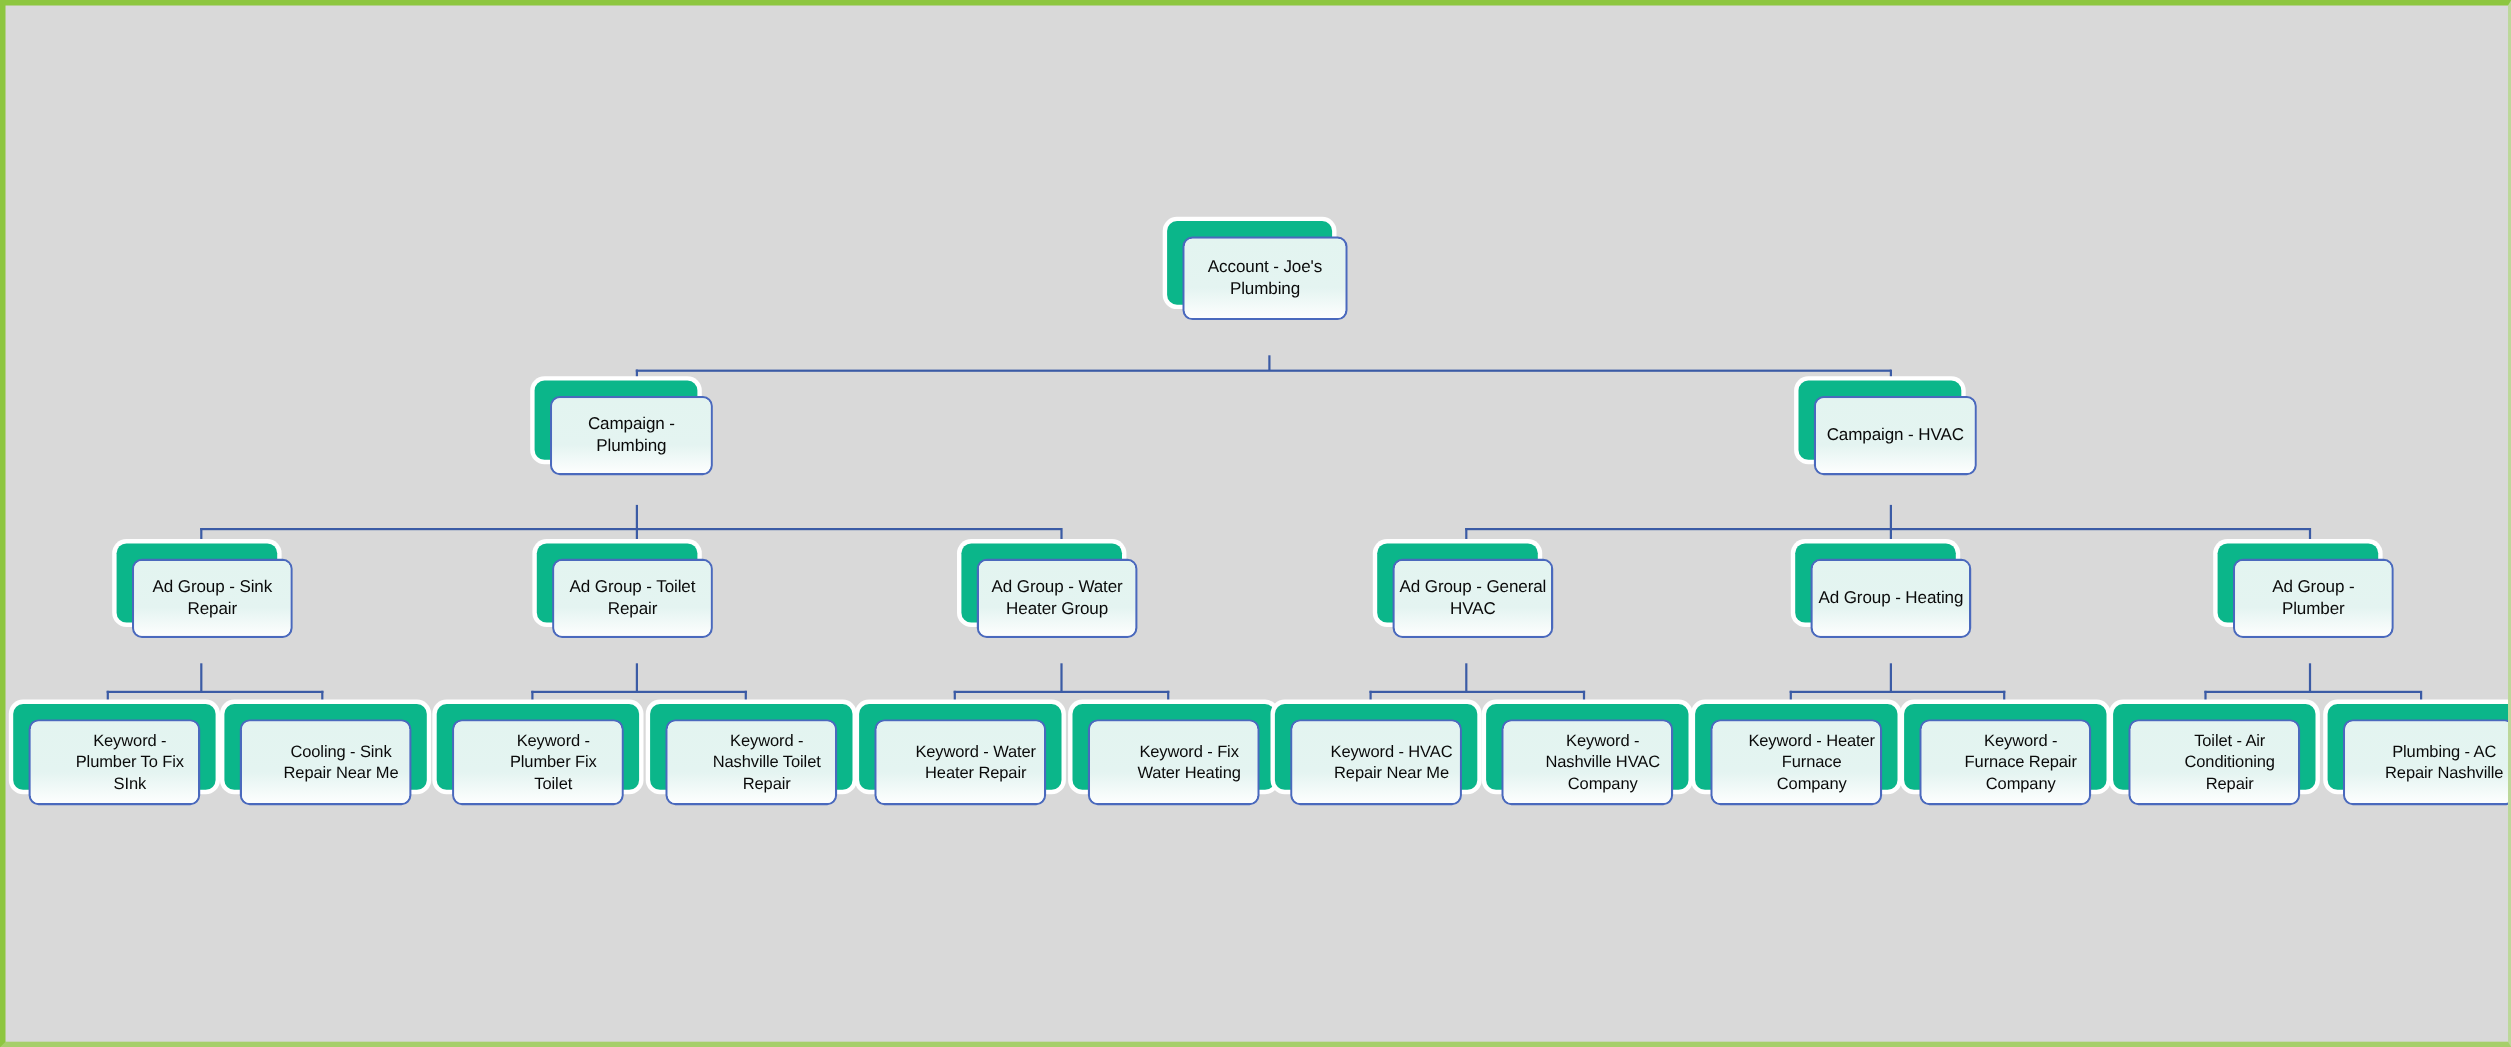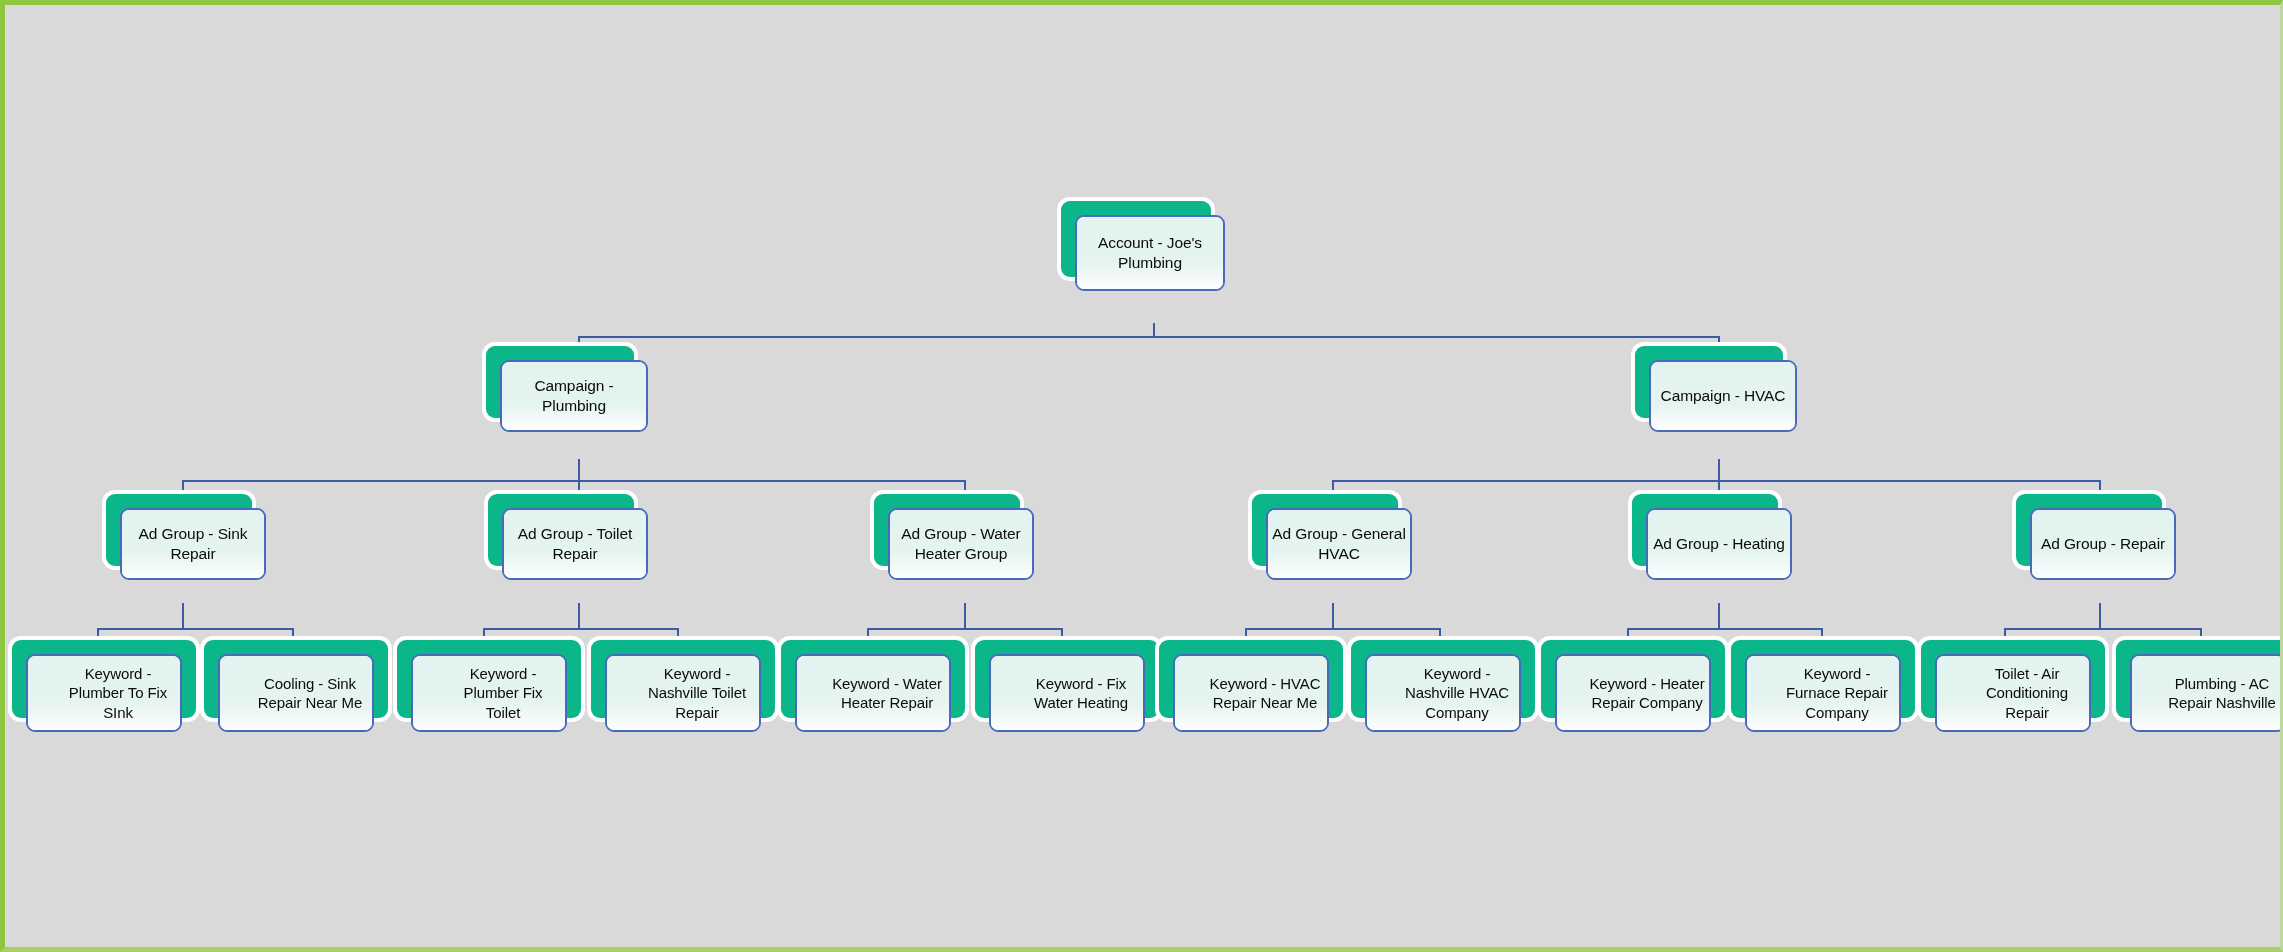--- a/index.html
+++ b/index.html
@@ -195,21 +195,21 @@
     </div>
     <div class="node adgroup" style="left:1627px; top:489px;">
       <div class="shadow"></div>
       <div class="card">
         <span class="label">Ad Group - Heating</span>
       </div>
     </div>
     <div class="node adgroup" style="left:2011px; top:489px;">
       <div class="shadow"></div>
       <div class="card">
-        <span class="label">Ad Group - Repair</span>
+        <span class="label">Ad Group - Plumber</span>
       </div>
     </div>
 
     <div class="node keyword" style="left:7px; top:635px;">
       <div class="shadow"></div>
       <div class="card">
         <span class="label">Keyword - Plumber To Fix SInk</span>
       </div>
     </div>
     <div class="node keyword" style="left:199px; top:635px;">
@@ -250,21 +250,21 @@
     </div>
     <div class="node keyword" style="left:1346px; top:635px;">
       <div class="shadow"></div>
       <div class="card">
         <span class="label">Keyword - Nashville HVAC Company</span>
       </div>
     </div>
     <div class="node keyword" style="left:1536px; top:635px;">
       <div class="shadow"></div>
       <div class="card">
-        <span class="label">Keyword - Heater Repair Company</span>
+        <span class="label">Keyword - Heater Furnace Company</span>
       </div>
     </div>
     <div class="node keyword" style="left:1726px; top:635px;">
       <div class="shadow"></div>
       <div class="card">
         <span class="label">Keyword - Furnace Repair Company</span>
       </div>
     </div>
     <div class="node keyword" style="left:1916px; top:635px;">
       <div class="shadow"></div>

